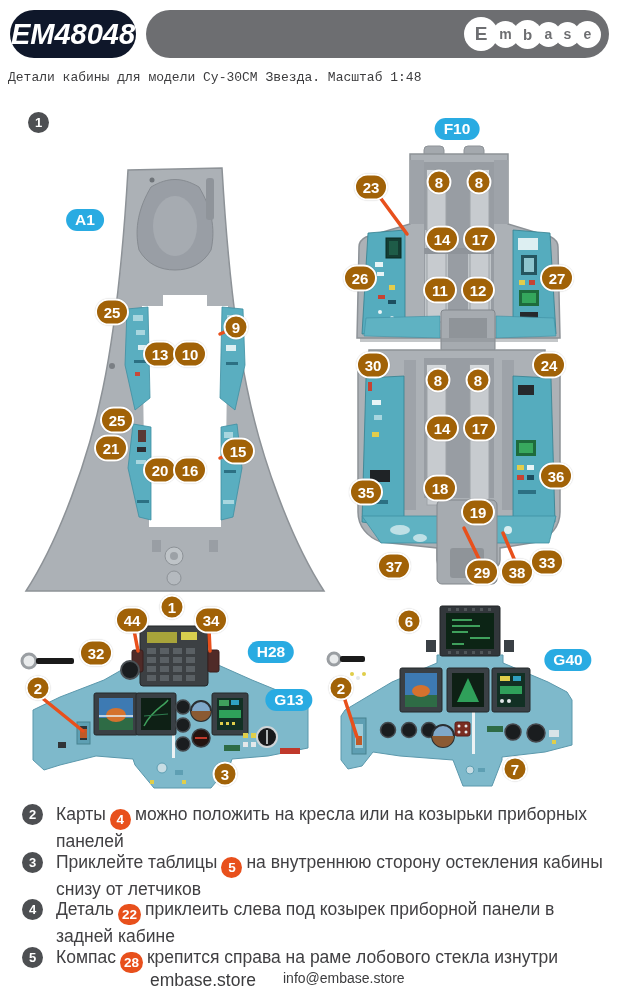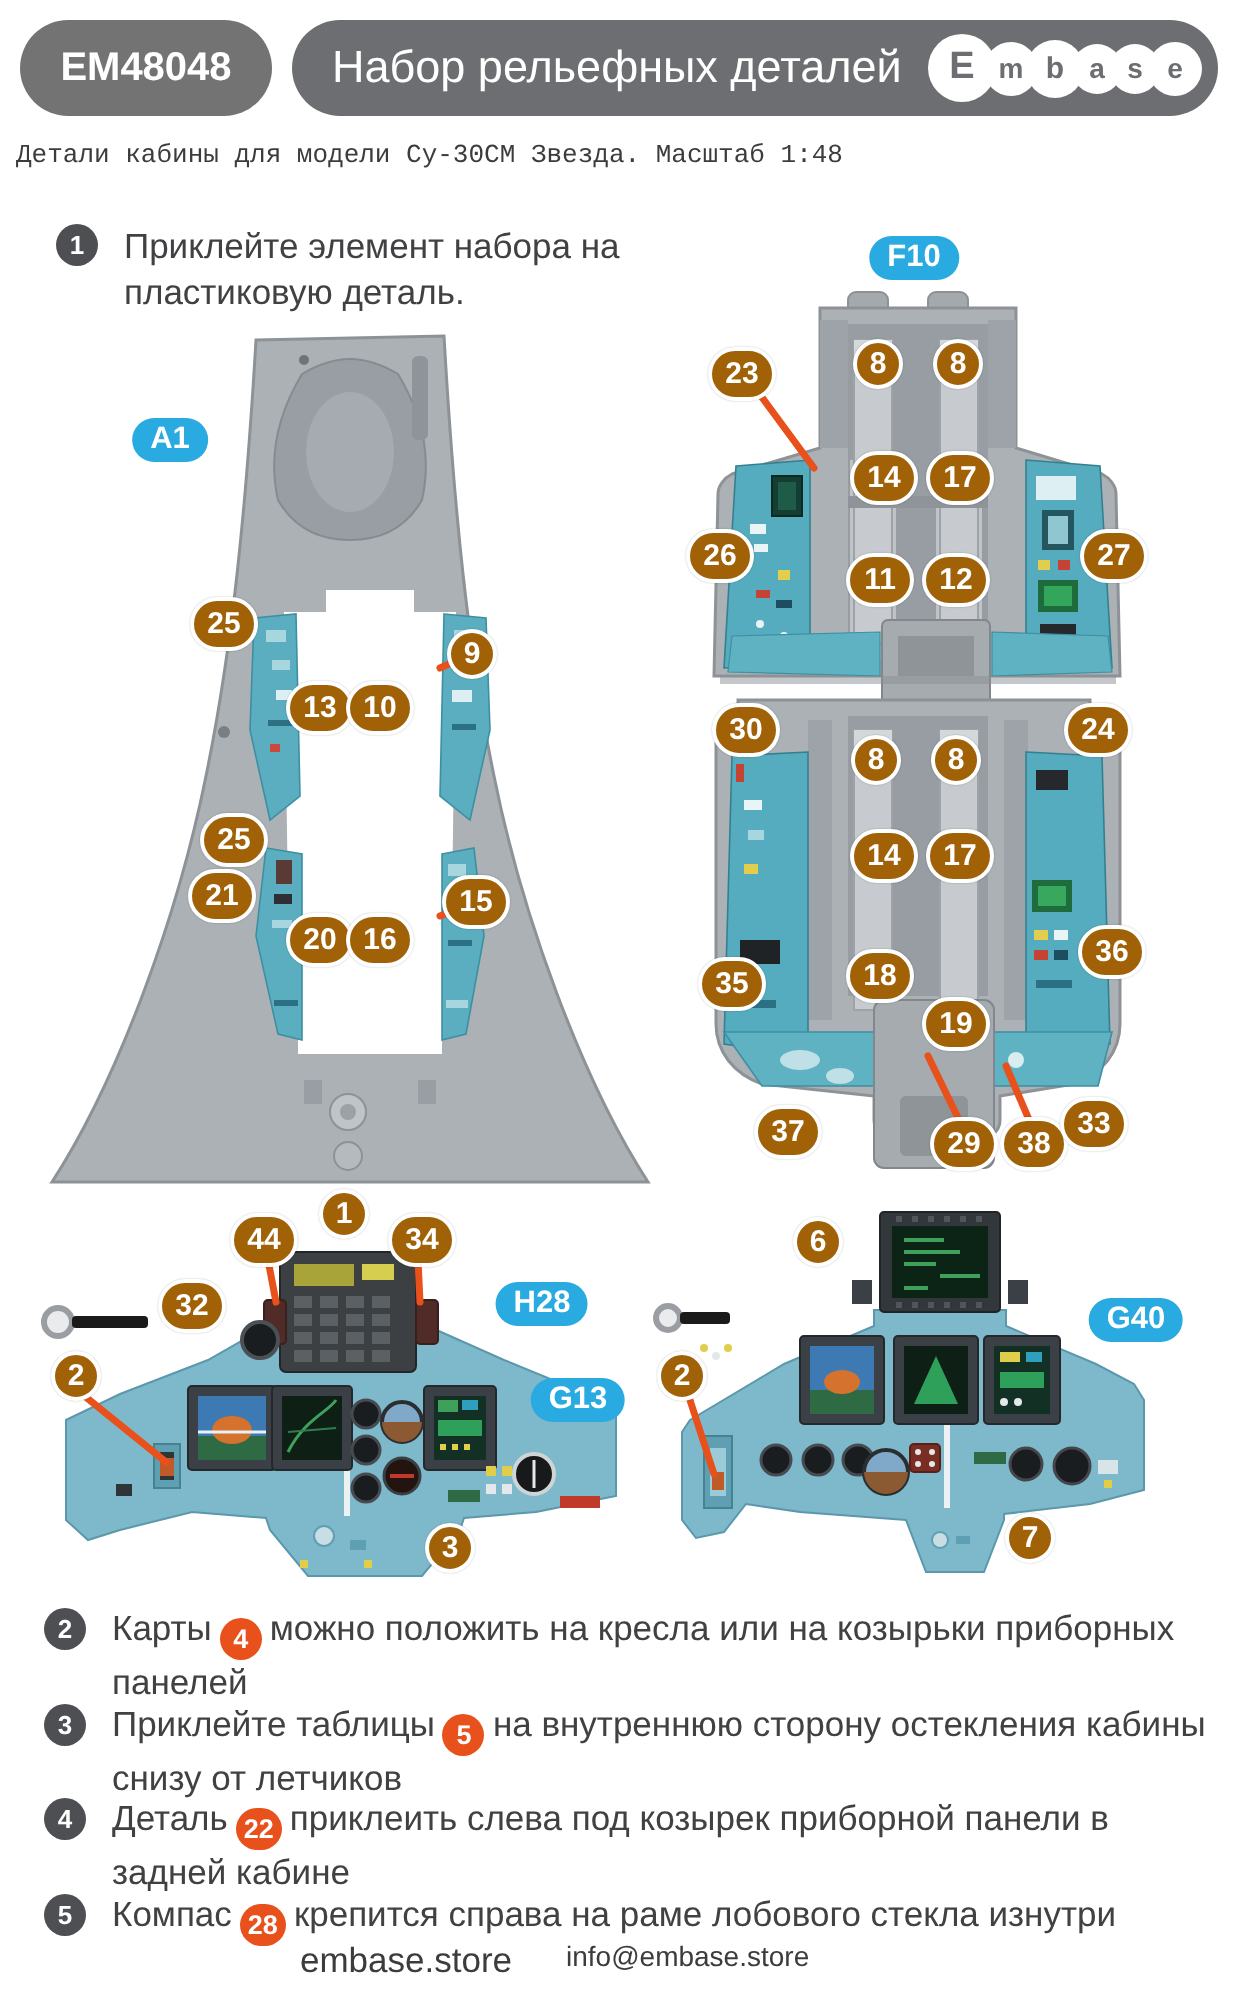--- a/index.html
+++ b/index.html
@@ -1,23 +1,23 @@
 <!DOCTYPE html>
 <html><head>
 <meta charset="utf-8">
 <style>
   html,body{margin:0;padding:0;background:#fff;}
   .page{position:relative;width:619px;height:1004px;background:#ffffff;overflow:hidden;
         font-family:"Liberation Sans","DejaVu Sans",sans-serif;color:#3f3f41;}
   svg.art{position:absolute;left:0;top:0;}
 
   
-  .code-pill{position:absolute;left:10px;top:10px;width:126px;height:48px;background:#737373;
-             border-radius:26px;color:#fff;font-size:20px;font-weight:bold;
-             display:flex;align-items:center;justify-content:center;}
+  .code-pill{position:absolute;left:10px;top:10px;width:126px;height:48px;background:#0f172a;
+             border-radius:26px;color:#fff;font-size:29px;font-weight:bold;
+             display:flex;align-items:center;justify-content:center;font-style:italic;}
   .title-pill{position:absolute;left:146px;top:10px;width:463px;height:48px;background:#6D6E71;
               border-radius:26px;color:#fff;font-size:22.5px;display:flex;align-items:center;
               padding:0 8px 0 20px;box-sizing:border-box;}
   .brand{display:flex;align-items:center;margin-left:auto;}
   .bc{background:#fff;color:#6D6E71;font-weight:bold;border-radius:50%;
       display:flex;align-items:center;justify-content:center;margin-left:-6px;}
   .bc:nth-child(1){width:34px;height:34px;font-size:19px;margin-left:0;}
   .bc:nth-child(2){width:27px;height:27px;font-size:14px;}
   .bc:nth-child(3){width:29px;height:29px;font-size:15px;}
   .bc:nth-child(4){width:25px;height:25px;font-size:14px;}
@@ -343,35 +343,33 @@
     <line x1="515" y1="561" x2="503" y2="533"></line>
     <line x1="41" y1="697" x2="83" y2="731"></line>
     <line x1="134" y1="630" x2="138" y2="651"></line>
     <line x1="209" y1="630" x2="210" y2="651"></line>
     <line x1="344" y1="697" x2="357" y2="737"></line>
   </g>
 </svg>
 
   <div class="code-pill">EM48048</div>
   <div class="title-pill">
-    <span>Набор рельефных деталей</span>
     <span class="brand">
       <span class="bc">E</span>
       <span class="bc">m</span>
       <span class="bc">b</span>
       <span class="bc">a</span>
       <span class="bc">s</span>
       <span class="bc">e</span>
     </span>
   </div>
   <div class="subtitle">Детали кабины для модели Су-30СМ Звезда. Масштаб 1:48</div>
 
   <div class="step1-row">
     <span class="stepc">1</span>
-    <span class="step1-text">Приклейте элемент набора на пластиковую деталь.</span>
   </div>
 
   <div class="pill" style="left:457px;top:129px">F10</div>
   <div class="pill" style="left:85px;top:220px">A1</div>
   <div class="pill" style="left:271px;top:652px">H28</div>
   <div class="pill" style="left:289px;top:700px">G13</div>
   <div class="pill" style="left:568px;top:660px">G40</div>
 
   <div class="co co2" style="left:371px;top:187px">23</div>
   <div class="co co1" style="left:439px;top:182px">8</div>

